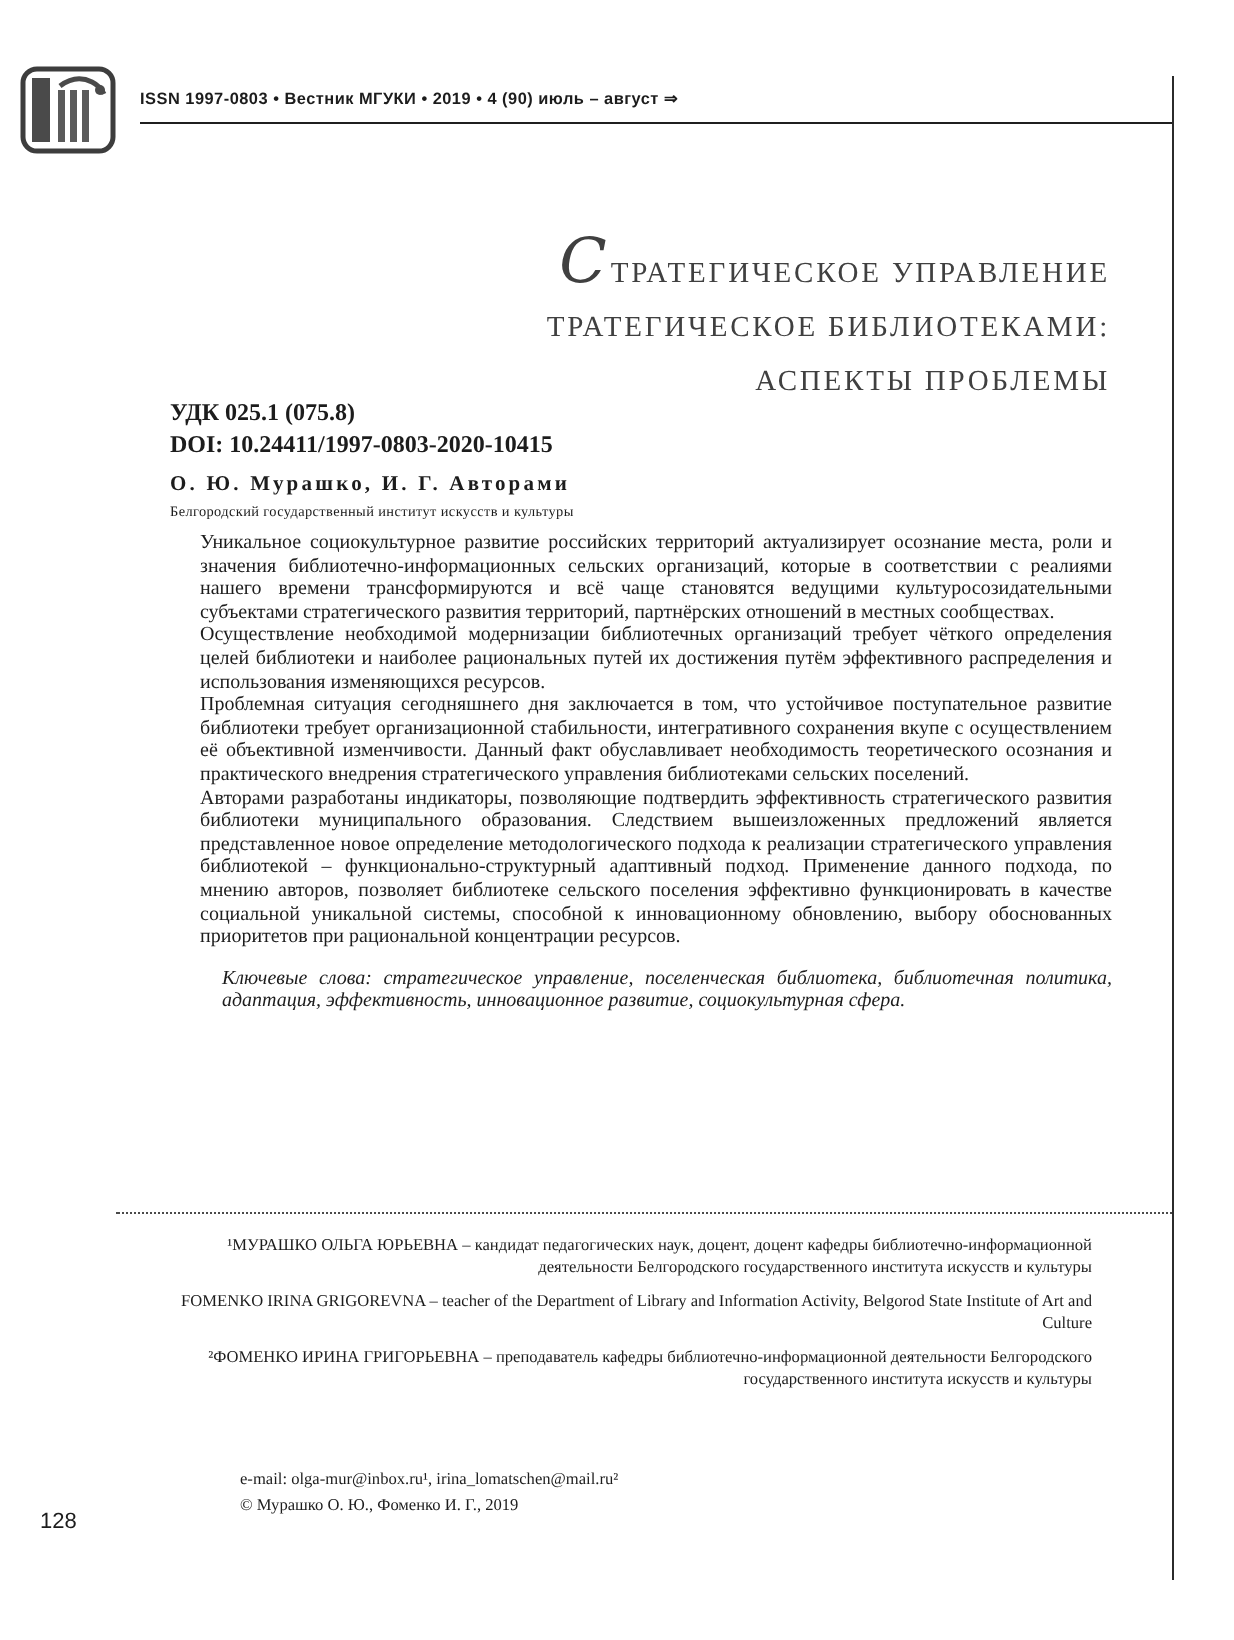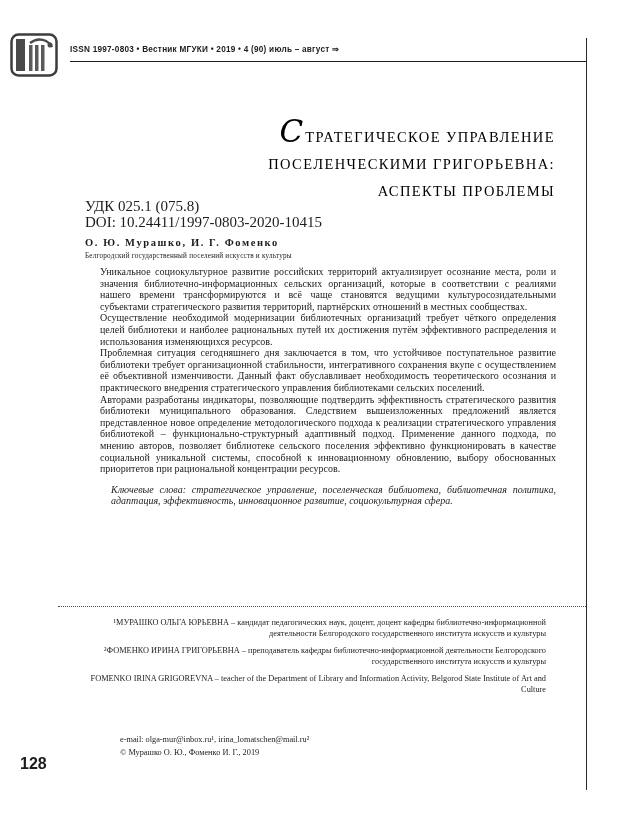--- a/index.html
+++ b/index.html
@@ -25,32 +25,32 @@
     border-bottom:1.6px solid #1f1f1f;
     font-family:"Liberation Sans", sans-serif;
     font-weight:bold; font-size:8.2px; letter-spacing:0.25px;
     white-space:nowrap;
   }
   .title {
     position:absolute; right:62px; top:118px; left:120px;
     text-align:right;
     font-size:14.5px; letter-spacing:1.4px;
     line-height:27px;
-    color:#000000;
+    color:#404040;
   }
   .drop-initial {
     font-family:"DejaVu Serif", serif;
     font-style:italic;
     font-size:31px;
     letter-spacing:0;
     margin-right:2px;
   }
   .meta {
     position:absolute; left:85px; top:199px;
-    font-size:15px; line-height:15.5px;
+    font-size:12px; line-height:15.5px;font-weight:bold;
   }
   .authors {
     position:absolute; left:85px; top:237px;
     font-weight:bold; font-size:10.5px; letter-spacing:1.6px;
   }
   .affiliation {
     position:absolute; left:85px; top:252px;
     font-size:7.2px; letter-spacing:0.2px;
   }
   .abstract {
@@ -69,21 +69,21 @@
     font-size:8.3px; line-height:11.4px;
     text-align:right;
   }
   .footnotes p { margin:0 0 5px 0; }
   .contact {
     position:absolute; right:62px; top:733px; left:120px;
     font-size:8.3px; line-height:13px;
   }
   .page-number {
     position:absolute; left:20px; top:755px;
-    font-weight:bold; font-size:16px;
+    font-weight:normal; font-size:11px;
     font-family:"Liberation Sans", sans-serif;
   }
 </style>
 </head>
 <body>
 
 <div class="page">
 
   <div class="right-rule"></div>
 
@@ -98,46 +98,46 @@
       <circle cx="40" cy="12" r="2.5" fill="#4a4a4a"></circle>
     </svg>
   </div>
 
   <div class="header">
     <span>ISSN 1997-0803 • Вестник МГУКИ • 2019 • 4 (90) июль – август ⇒</span>
   </div>
 
   <div class="title">
     <div><span class="drop-initial">С</span><span>ТРАТЕГИЧЕСКОЕ УПРАВЛЕНИЕ</span></div>
-    <div>ПОСЕЛЕНЧЕСКИМИ ГРИГОРЬЕВНА:</div>
+    <div>ТРАТЕГИЧЕСКОЕ БИБЛИОТЕКАМИ:</div>
     <div>АСПЕКТЫ ПРОБЛЕМЫ</div>
   </div>
 
   <div class="meta">
     <div>УДК 025.1 (075.8)</div>
     <div>DOI: 10.24411/1997-0803-2020-10415</div>
   </div>
 
-  <div class="authors">О. Ю. Мурашко, И. Г. Фоменко</div>
-  <div class="affiliation">Белгородский государственный поселений искусств и культуры</div>
+  <div class="authors">О. Ю. Мурашко, И. Г. Авторами</div>
+  <div class="affiliation">Белгородский государственный институт искусств и культуры</div>
 
   <div class="abstract">
     <p>Уникальное социокультурное развитие российских территорий актуализирует осознание места, роли и значения библиотечно-информационных сельских организаций, которые в соответствии с реалиями нашего времени трансформируются и всё чаще становятся ведущими культуросозидательными субъектами стратегического развития территорий, партнёрских отношений в местных сообществах.</p>
     <p>Осуществление необходимой модернизации библиотечных организаций требует чёткого определения целей библиотеки и наиболее рациональных путей их достижения путём эффективного распределения и использования изменяющихся ресурсов.</p>
     <p>Проблемная ситуация сегодняшнего дня заключается в том, что устойчивое поступательное развитие библиотеки требует организационной стабильности, интегративного сохранения вкупе с осуществлением её объективной изменчивости. Данный факт обуславливает необходимость теоретического осознания и практического внедрения стратегического управления библиотеками сельских поселений.</p>
     <p>Авторами разработаны индикаторы, позволяющие подтвердить эффективность стратегического развития библиотеки муниципального образования. Следствием вышеизложенных предложений является представленное новое определение методологического подхода к реализации стратегического управления библиотекой – функционально-структурный адаптивный подход. Применение данного подхода, по мнению авторов, позволяет библиотеке сельского поселения эффективно функционировать в качестве социальной уникальной системы, способной к инновационному обновлению, выбору обоснованных приоритетов при рациональной концентрации ресурсов.</p>
     <p class="keywords">Ключевые слова: стратегическое управление, поселенческая библиотека, библиотечная политика, адаптация, эффективность, инновационное развитие, социокультурная сфера.</p>
   </div>
 
   <div class="dotted-rule"></div>
 
   <div class="footnotes">
     <p>¹МУРАШКО ОЛЬГА ЮРЬЕВНА – кандидат педагогических наук, доцент, доцент кафедры библиотечно-информационной деятельности Белгородского государственного института искусств и культуры</p>
+    <p>FOMENKO IRINA GRIGOREVNA – teacher of the Department of Library and Information Activity, Belgorod State Institute of Art and Culture</p>
     <p>²ФОМЕНКО ИРИНА ГРИГОРЬЕВНА – преподаватель кафедры библиотечно-информационной деятельности Белгородского государственного института искусств и культуры</p>
-    <p>FOMENKO IRINA GRIGOREVNA – teacher of the Department of Library and Information Activity, Belgorod State Institute of Art and Culture</p>
   </div>
 
   <div class="contact">
     <div>e-mail: olga-mur@inbox.ru¹, irina_lomatschen@mail.ru²</div>
     <div>© Мурашко О. Ю., Фоменко И. Г., 2019</div>
   </div>
 
   <div class="page-number">128</div>
 
 </div>

